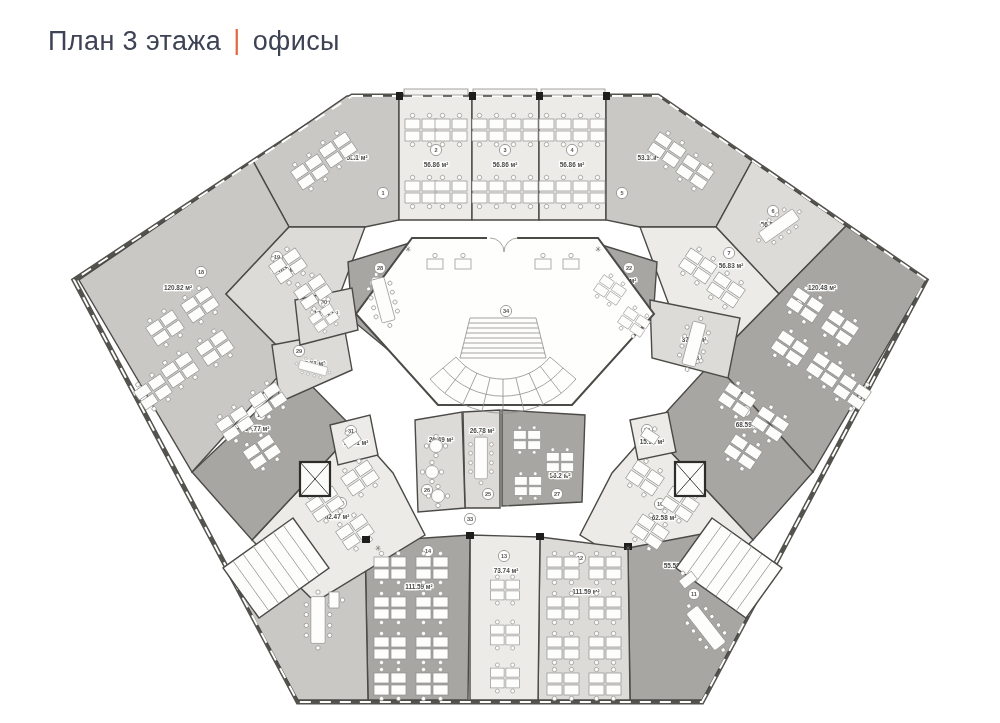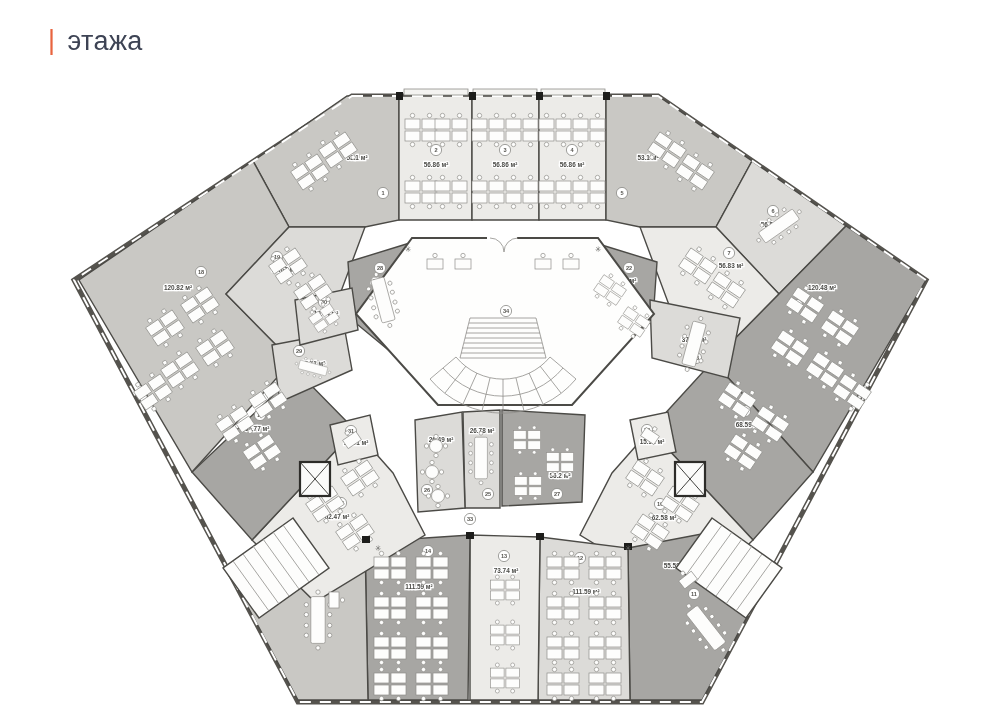--- a/index.html
+++ b/index.html
@@ -16,22 +16,23 @@
   .rnum-t{font-size:5.6px;fill:#55544f;text-anchor:middle;font-weight:bold;}
   .stair{stroke:#8f8e8a;stroke-width:0.8;fill:none;}
   .plant{font-size:8px;fill:#6a6a67;text-anchor:middle;}
 </style>
 </head>
 <body>
 
 <div class="stage">
 
   <div class="title">
+    <span>План 3 этажа</span>
     <span class="divider" style="color: rgb(232, 100, 63);">|</span>
-    <span>этажа</span>
+    <span>офисы</span>
   </div>
 
   <svg width="1000" height="723" viewBox="0 0 1000 723">
 
     <defs>
       <symbol id="pod" overflow="visible">
         <g stroke="#8f8e8a" stroke-width="0.7" fill="#fdfdfc">
           <rect x="-16" y="-11" width="15" height="10"></rect>
             <rect x="1" y="-11" width="15" height="10"></rect>
           <rect x="-16" y="1" width="15" height="10"></rect>

